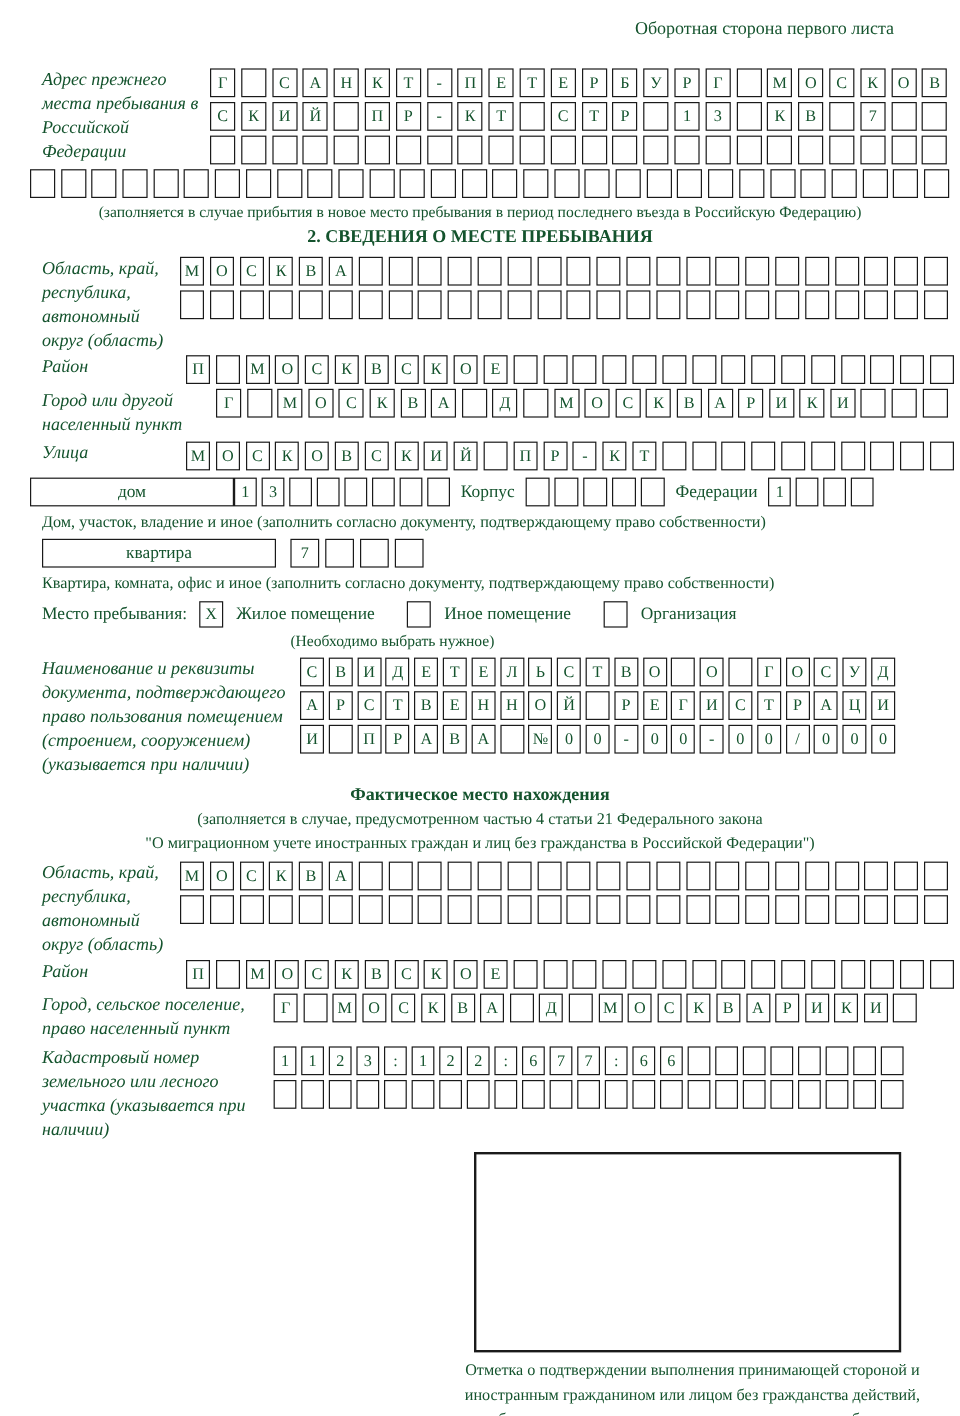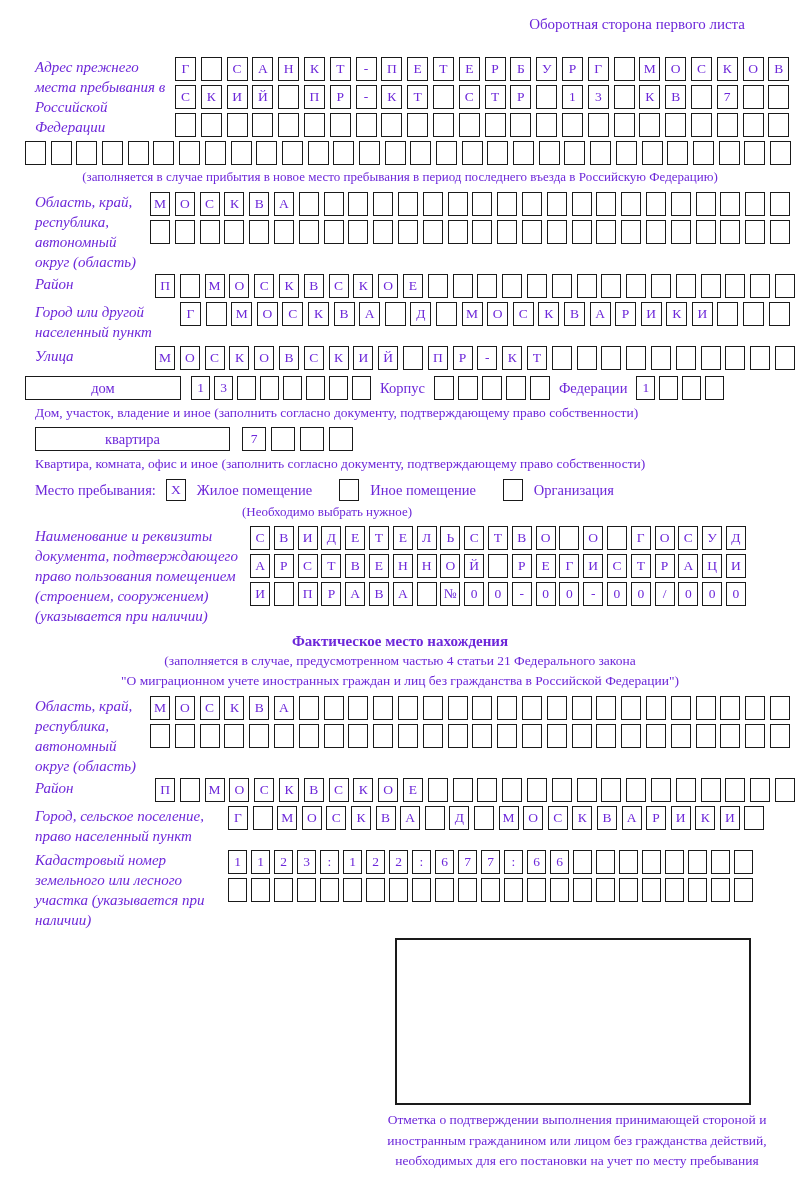--- a/index.html
+++ b/index.html
@@ -1,17 +1,17 @@
 <!DOCTYPE html>
 <html><head>
 <meta charset="utf-8">
 <style>
   html,body{margin:0;padding:0;background:#fff;}
   .page{
-    width:800px;height:1180px;background:#ffffff;color:#6d28d9;
+    width:800px;height:1180px;background:#ffffff;color:#14532d;
     font-family:"Liberation Serif","DejaVu Serif",serif;
     position:relative;overflow:hidden;box-sizing:border-box;padding-top:16px;
   }
   .hdr{text-align:right;padding-right:55px;font-size:15px;}
   .field{display:flex;padding-left:35px;align-items:flex-start;}
   .flabel{font-size:15px;line-height:20px;flex:none;font-style:italic;}
   .w140{width:140px}.w115{width:115px}.w120{width:120px}.w145{width:145px}
   .w215{width:215px}.w193{width:193px}
   .cellcol{display:flex;flex-direction:column;gap:4px;}
   .cellrow{display:flex;}
@@ -33,21 +33,21 @@
   .fullrow{padding-left:25px;margin-top:4px;}
   .note{font-size:13px;text-align:center;margin-top:4px;}
   .sectitle{font-weight:bold;text-align:center;font-size:15px;margin-top:5px;}
   .mt24{margin-top:24px}.mt7{margin-top:7px}.mt6{margin-top:6px}
   .mt4{margin-top:4px}.mt2{margin-top:2px}
   .domrow{display:flex;align-items:center;padding-left:25px;margin-top:6px;}
   .widebox{
     height:24px;border:1.5px solid #1a1a1a;box-sizing:border-box;flex:none;
     display:flex;align-items:center;justify-content:center;font-size:14.5px;
   }
-  .wb170{width:156px;margin-right:10px}
+  .wb170{width:170px;}
   .wb195{width:195px;margin-left:10px;margin-right:12px}
   .inlinelabel{font-size:14.5px;margin:0 9px;flex:none;}
   .fieldnote{font-size:13.5px;padding-left:35px;margin-top:5px;}
   .stayrow{display:flex;align-items:center;padding-left:35px;margin-top:7px;font-size:14.5px;}
   .staylabel{margin-right:10px;}
   .cbox{
     flex:none;width:20px;height:22px;border:1.5px solid #1a1a1a;box-sizing:border-box;
     display:flex;align-items:center;justify-content:center;font-size:13.5px;margin-right:11px;
   }
   .opt{margin-right:27px;}
@@ -174,20 +174,21 @@
       <span class="cell"></span>
       <span class="cell"></span>
       <span class="cell"></span>
       <span class="cell"></span>
       <span class="cell"></span>
       <span class="cell"></span>
       <span class="cell"></span>
     </div>
   <div class="note">(заполняется в случае прибытия в новое место пребывания в период последнего въезда в Российскую Федерацию)</div>
 
+  <div class="sectitle">2. СВЕДЕНИЯ О МЕСТЕ ПРЕБЫВАНИЯ</div>
 
   <div class="field mt7">
     <div class="flabel w115">Область, край, республика, автономный округ (область)</div>
     <div class="cellcol">
       <div class="cellrow c20">
           <span class="cell">М</span>
           <span class="cell">О</span>
           <span class="cell">С</span>
           <span class="cell">К</span>
           <span class="cell">В</span>

